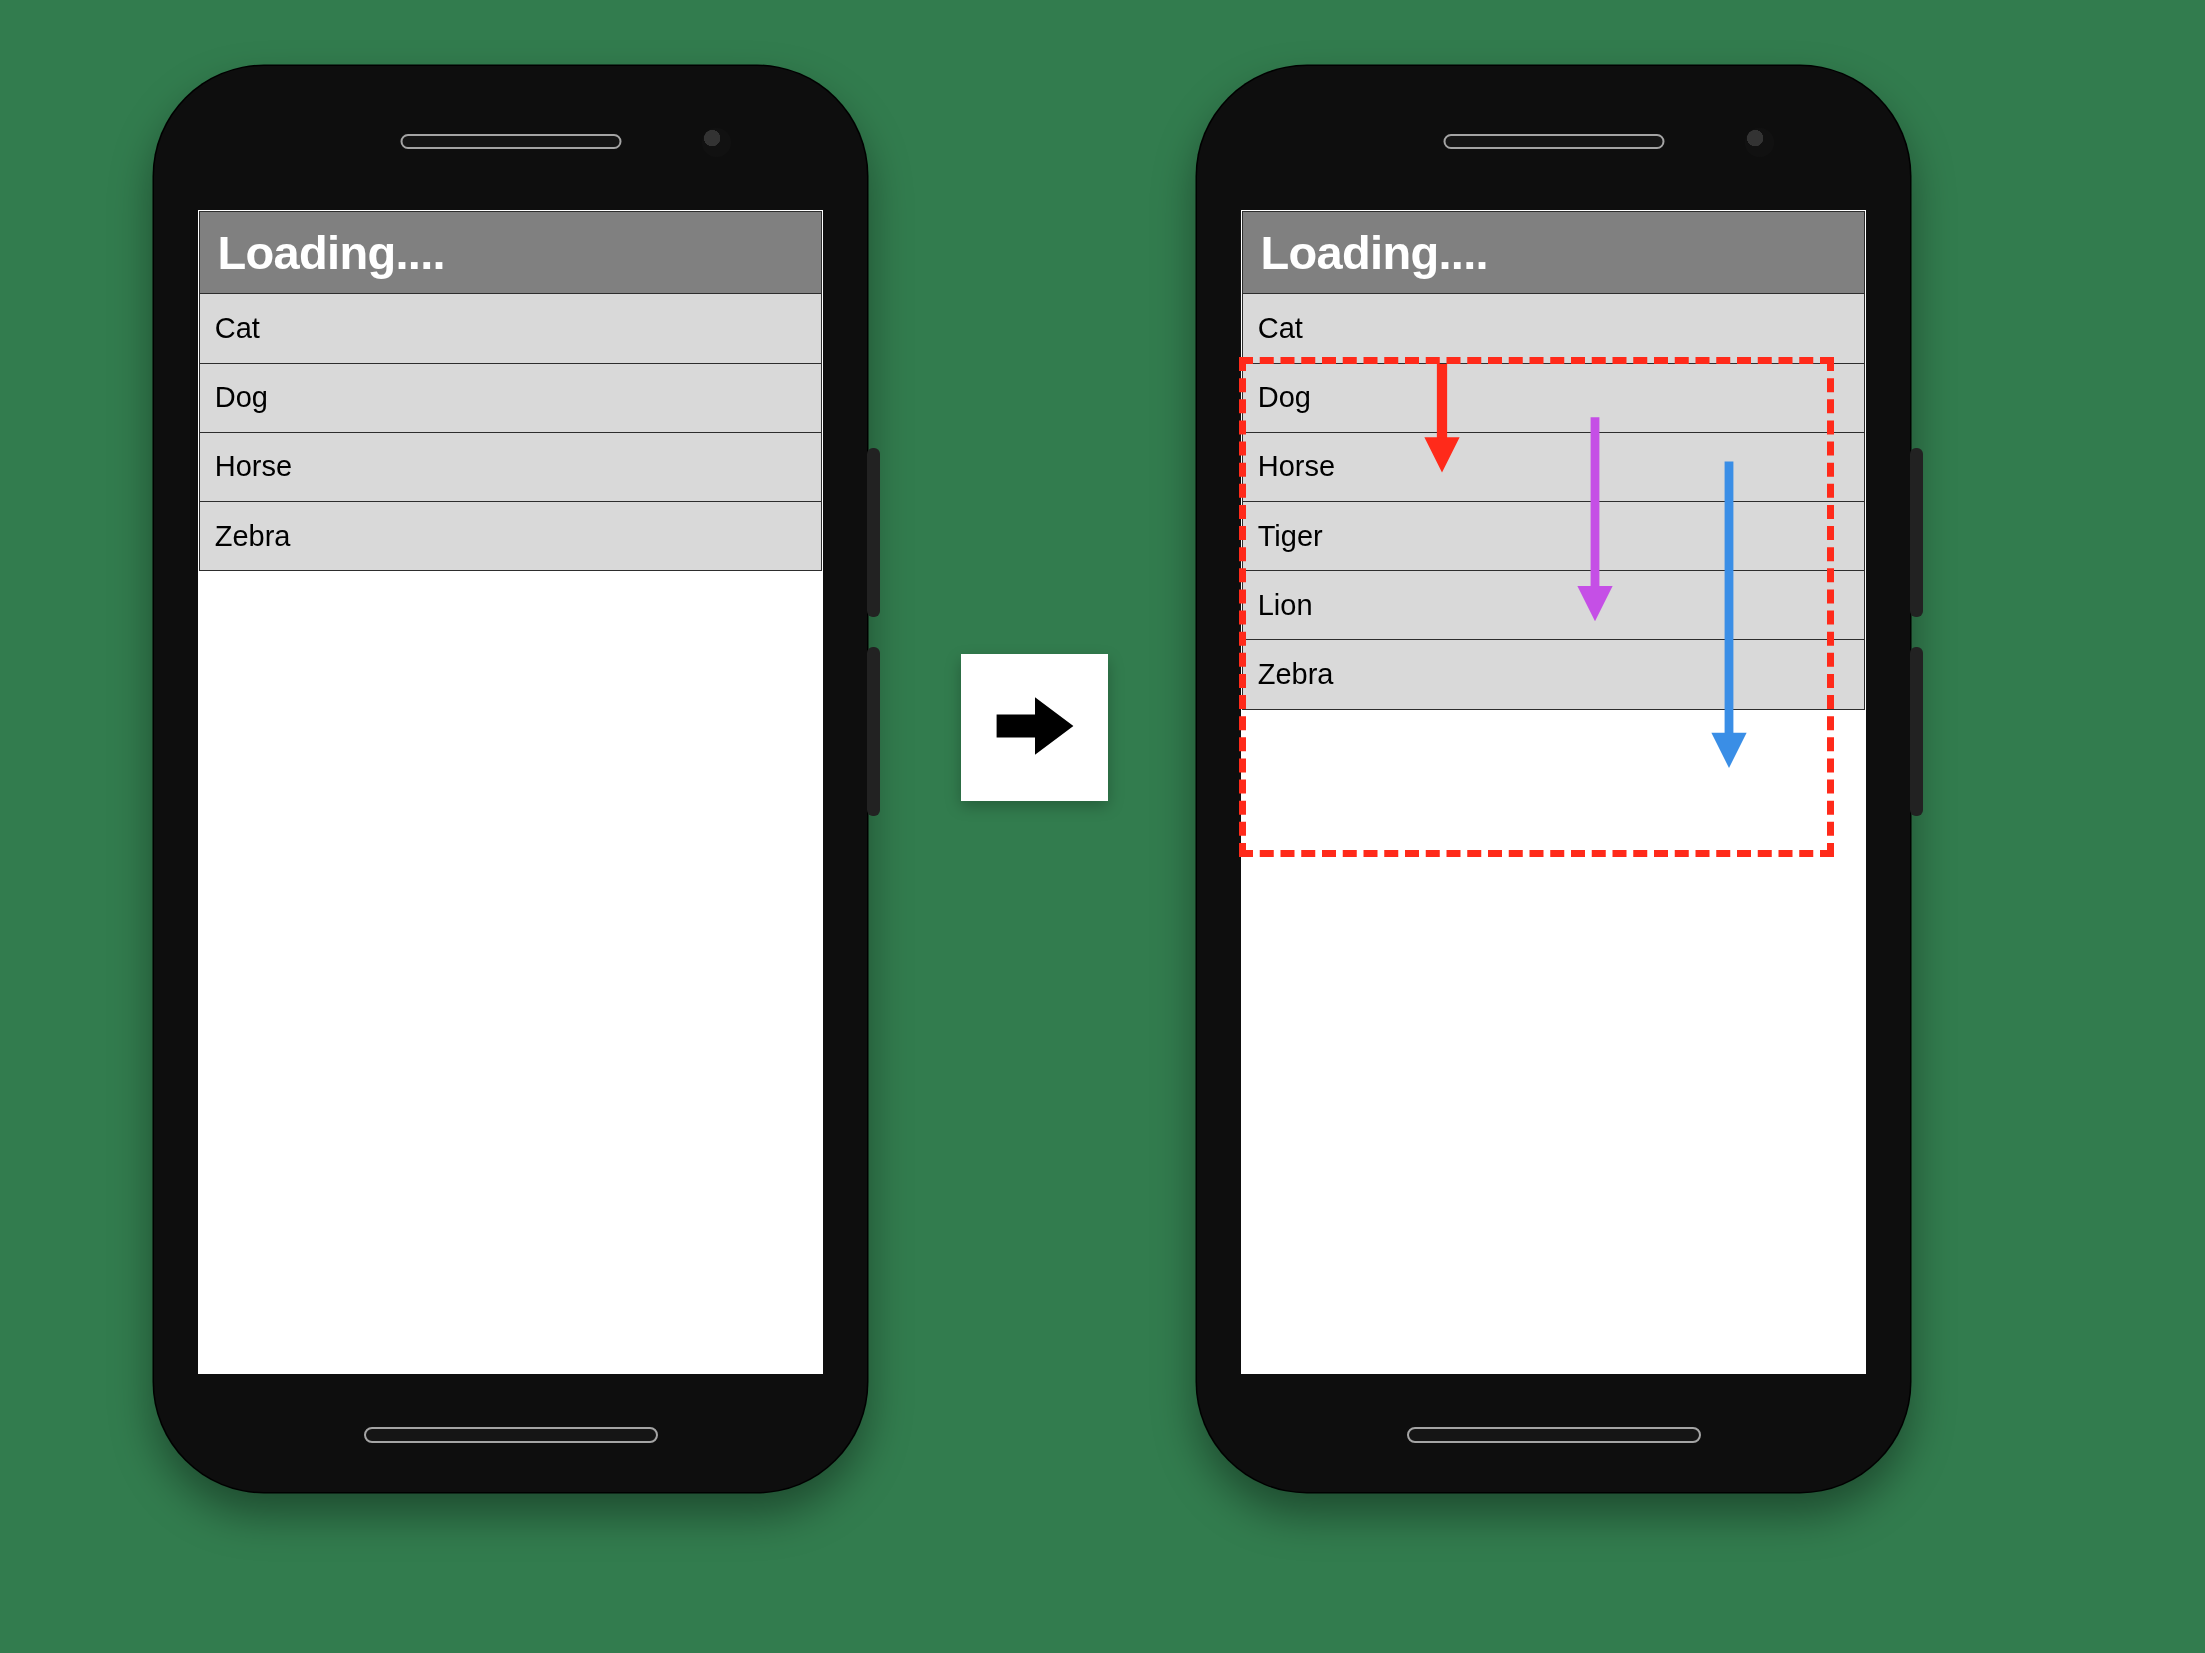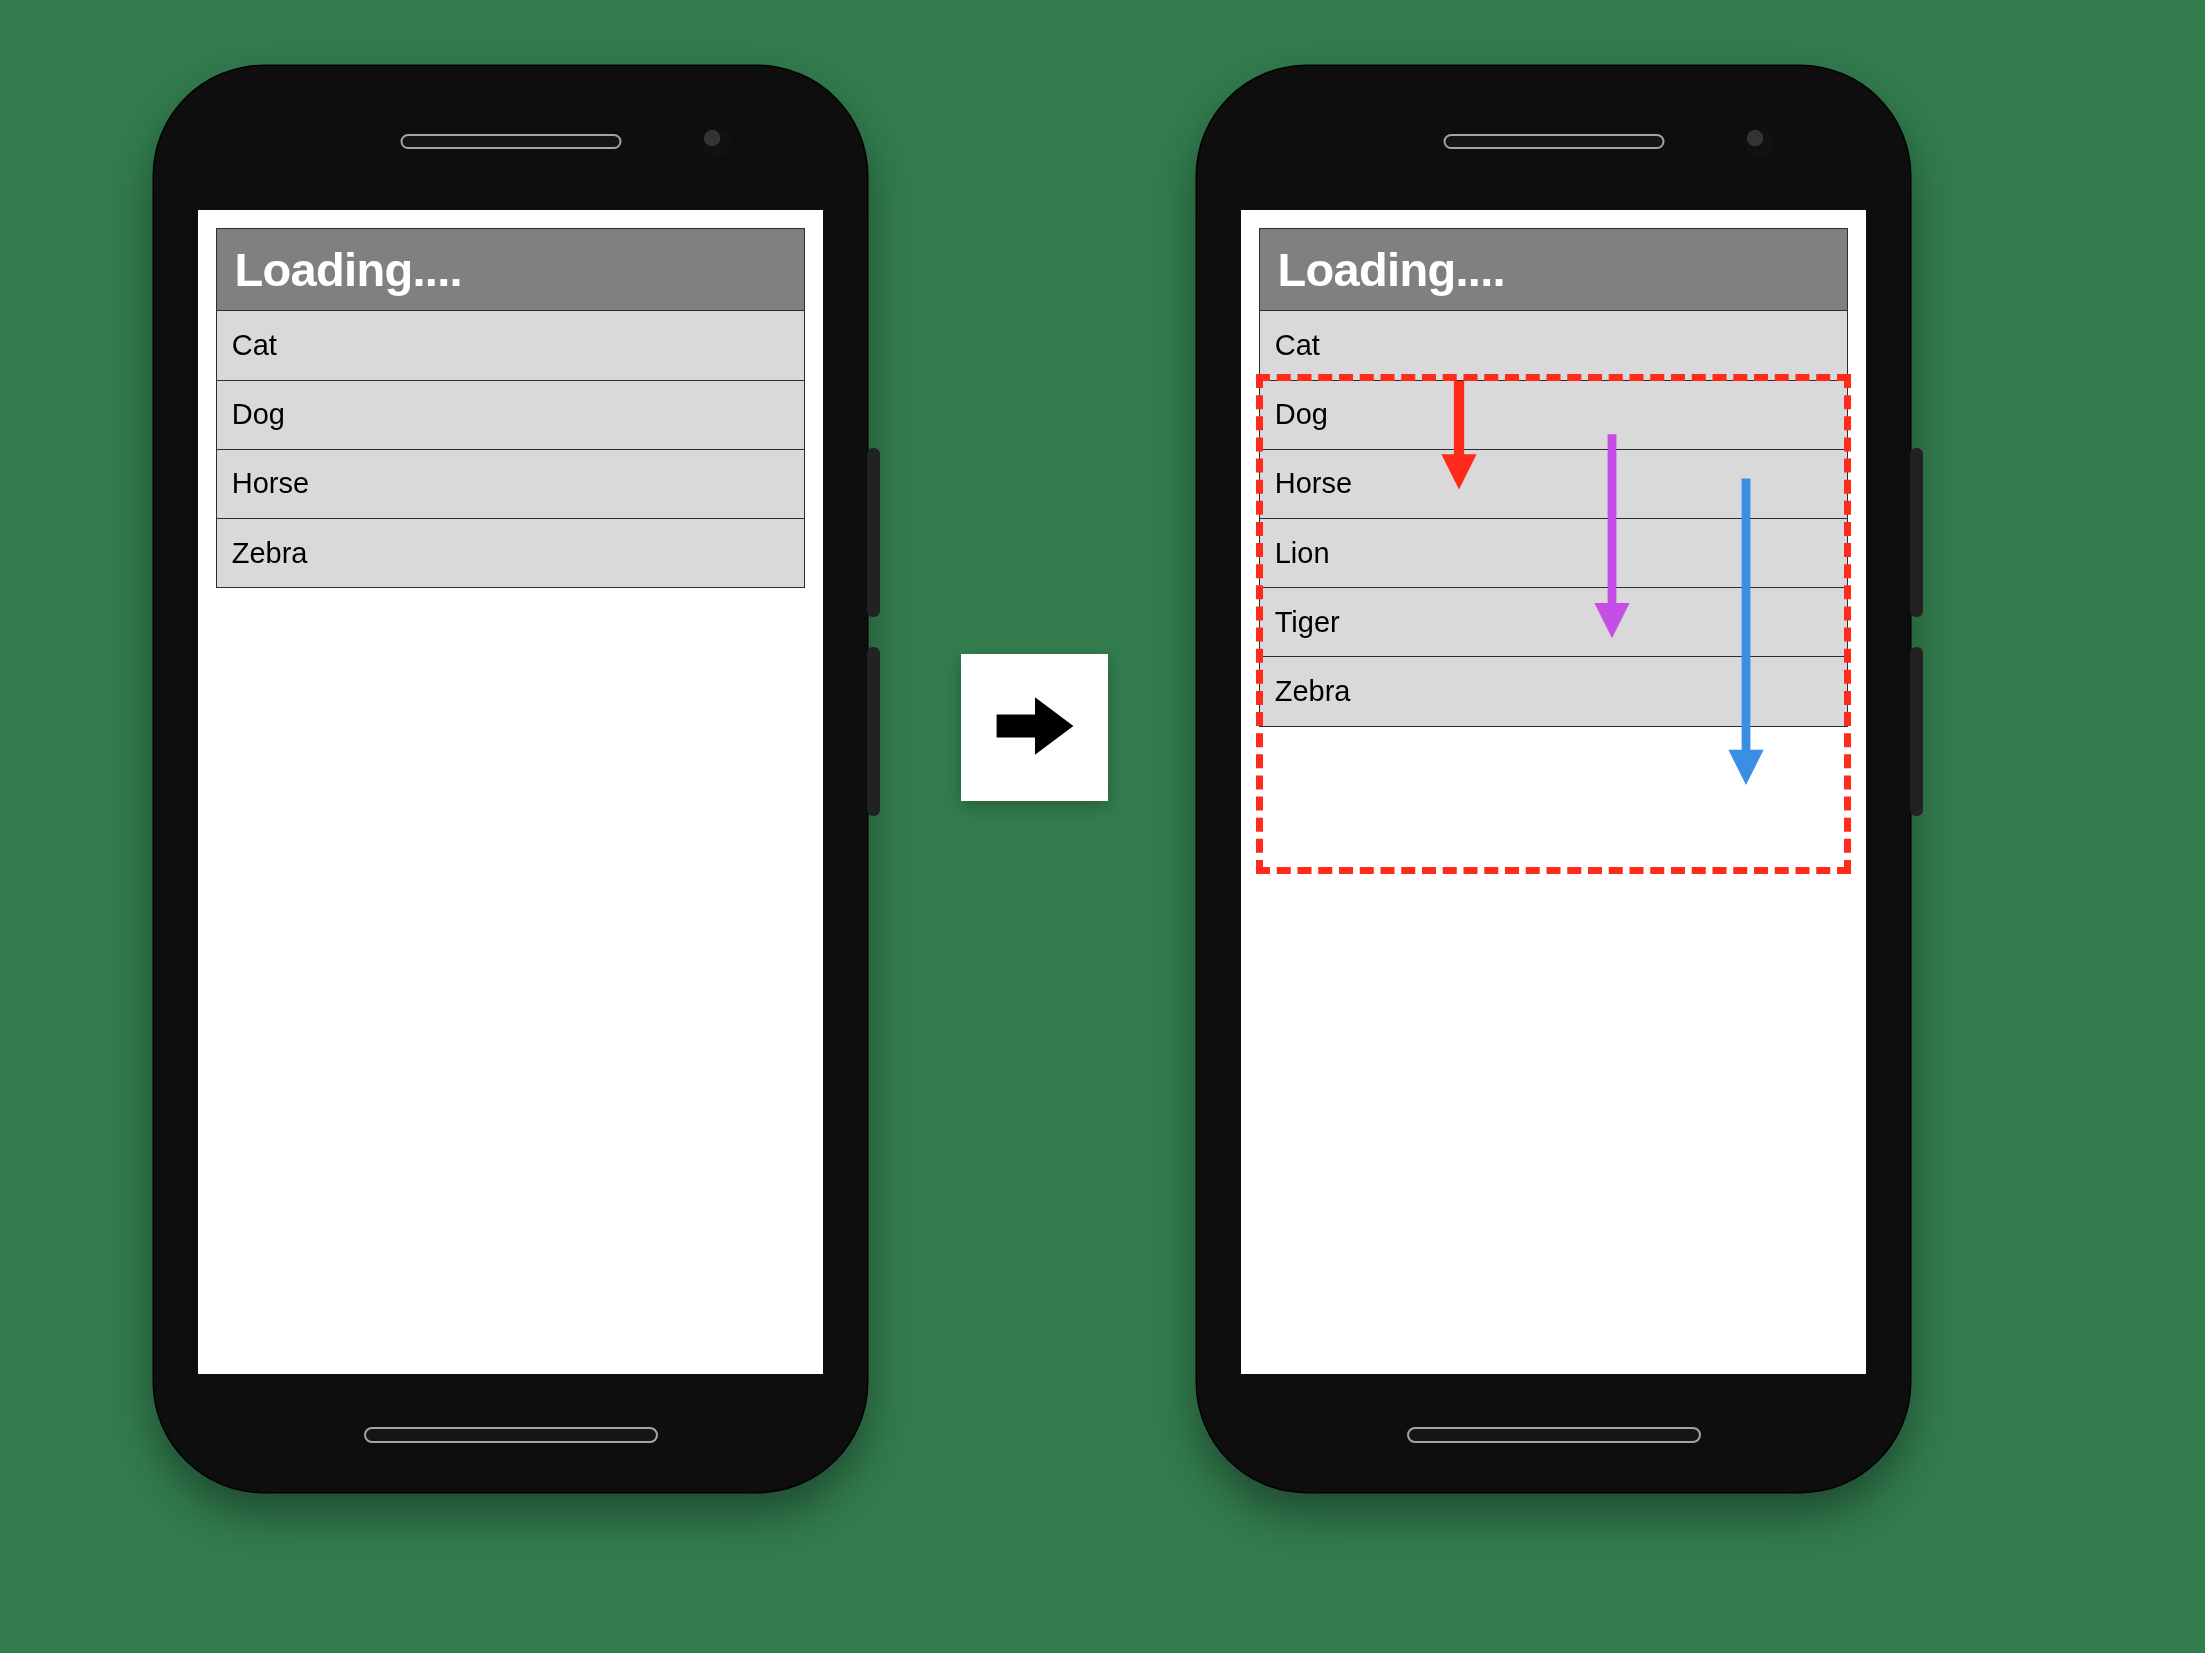--- a/index.html
+++ b/index.html
@@ -63,21 +63,21 @@
     background: #151515;
   }
 
   .phone .screen-outer {
     position: absolute;
     top: 144px;
     left: 44px;
     right: 44px;
     bottom: 118px;
     background: #ffffff;
-    padding: 18px;
+    padding: 1px;
   }
   .phone .screen-inner {
     width: 100%;
     height: 100%;
     position: relative;
   }
 
   .title-bar {
     background: #808080;
     color: #fff;
@@ -167,22 +167,22 @@
     <div class="home-bar"></div>
     <div class="screen-outer">
       <div class="screen-inner" id="right-inner">
         <div class="title-bar">
           <span>Loading....</span>
         </div>
         <div class="list">
           <div class="row"><span>Cat</span></div>
           <div class="row"><span>Dog</span></div>
           <div class="row"><span>Horse</span></div>
+          <div class="row"><span>Tiger</span></div>
           <div class="row"><span>Lion</span></div>
-          <div class="row"><span>Tiger</span></div>
           <div class="row"><span>Zebra</span></div>
         </div>
 
         <div class="dashed-box" style="left:-2.9px; top:146px; width:595px; height:500px;"></div>
 
         <svg class="arrow-red" style="left:178px; top:153px;" width="44" height="110" viewBox="0 0 60 150">
           <line x1="30" y1="0" x2="30" y2="108" stroke-width="14" stroke="#ff2a1a"></line>
           <polygon points="6,100 54,100 30,148" fill="#ff2a1a"></polygon>
         </svg>
 

